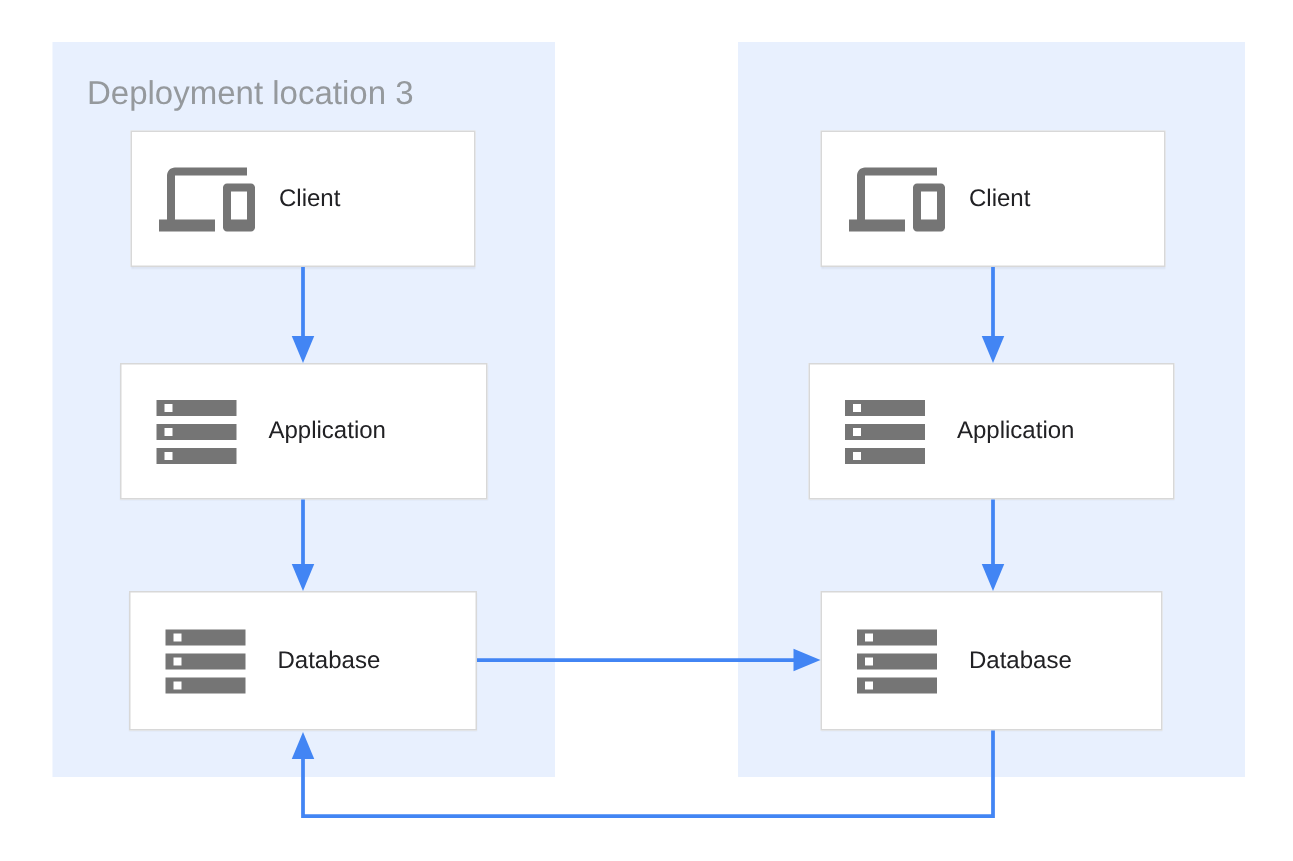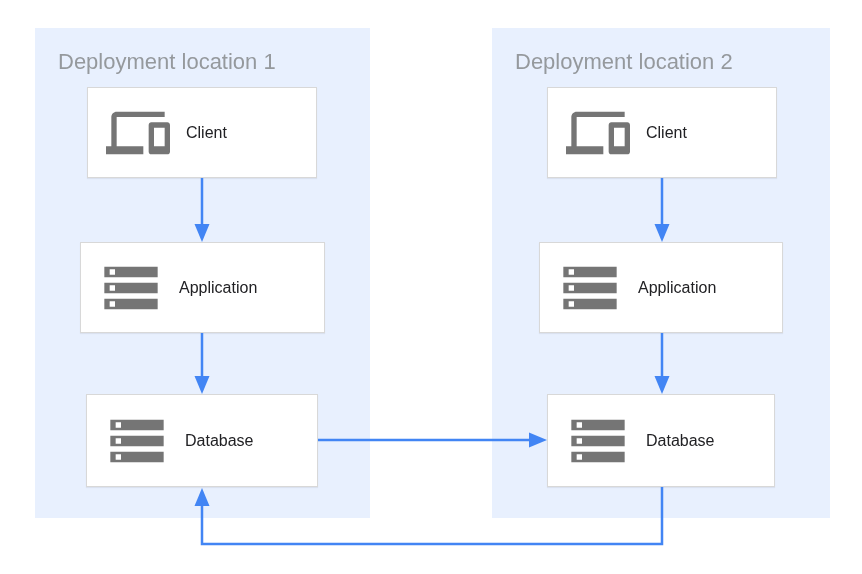--- a/index.html
+++ b/index.html
@@ -67,21 +67,21 @@
     fill: none;
   }
   .arrows polygon { fill: var(--c-arrow, #4285F4); }
 </style>
 </head>
 <body>
 
 <div class="canvas">
 
   <section class="panel panel-1">
-    <div class="panel-title">Deployment location 1</div>
+    <div class="panel-title">Deployment location 3</div>
 
     <div class="node node-client">
       <span class="icon">
         <svg viewBox="0 0 24 24">
             <path d="M4 6h18V4H4c-1.1 0-2 .9-2 2v11H0v3h14v-3H4V6zm19 2h-6c-.55 0-1 .45-1 1v10c0 .55.45 1 1 1h6c.55 0 1-.45 1-1V9c0-.55-.45-1-1-1zm-1 9h-4v-7h4v7z"></path>
           </svg>
       </span>
       <span class="label">Client</span>
     </div>
 
@@ -98,21 +98,20 @@
       <span class="icon">
         <svg viewBox="0 0 24 24">
             <path d="M2 20h20v-4H2v4zm2-3h2v2H4v-2zM2 4v4h20V4H2zm4 3H4V5h2v2zm-4 7h20v-4H2v4zm2-3h2v2H4v-2z"></path>
           </svg>
       </span>
       <span class="label">Database</span>
     </div>
   </section>
 
   <section class="panel panel-2">
-    <div class="panel-title">Deployment location 2</div>
 
     <div class="node node-client">
       <span class="icon">
         <svg viewBox="0 0 24 24">
             <path d="M4 6h18V4H4c-1.1 0-2 .9-2 2v11H0v3h14v-3H4V6zm19 2h-6c-.55 0-1 .45-1 1v10c0 .55.45 1 1 1h6c.55 0 1-.45 1-1V9c0-.55-.45-1-1-1zm-1 9h-4v-7h4v7z"></path>
           </svg>
       </span>
       <span class="label">Client</span>
     </div>
 

